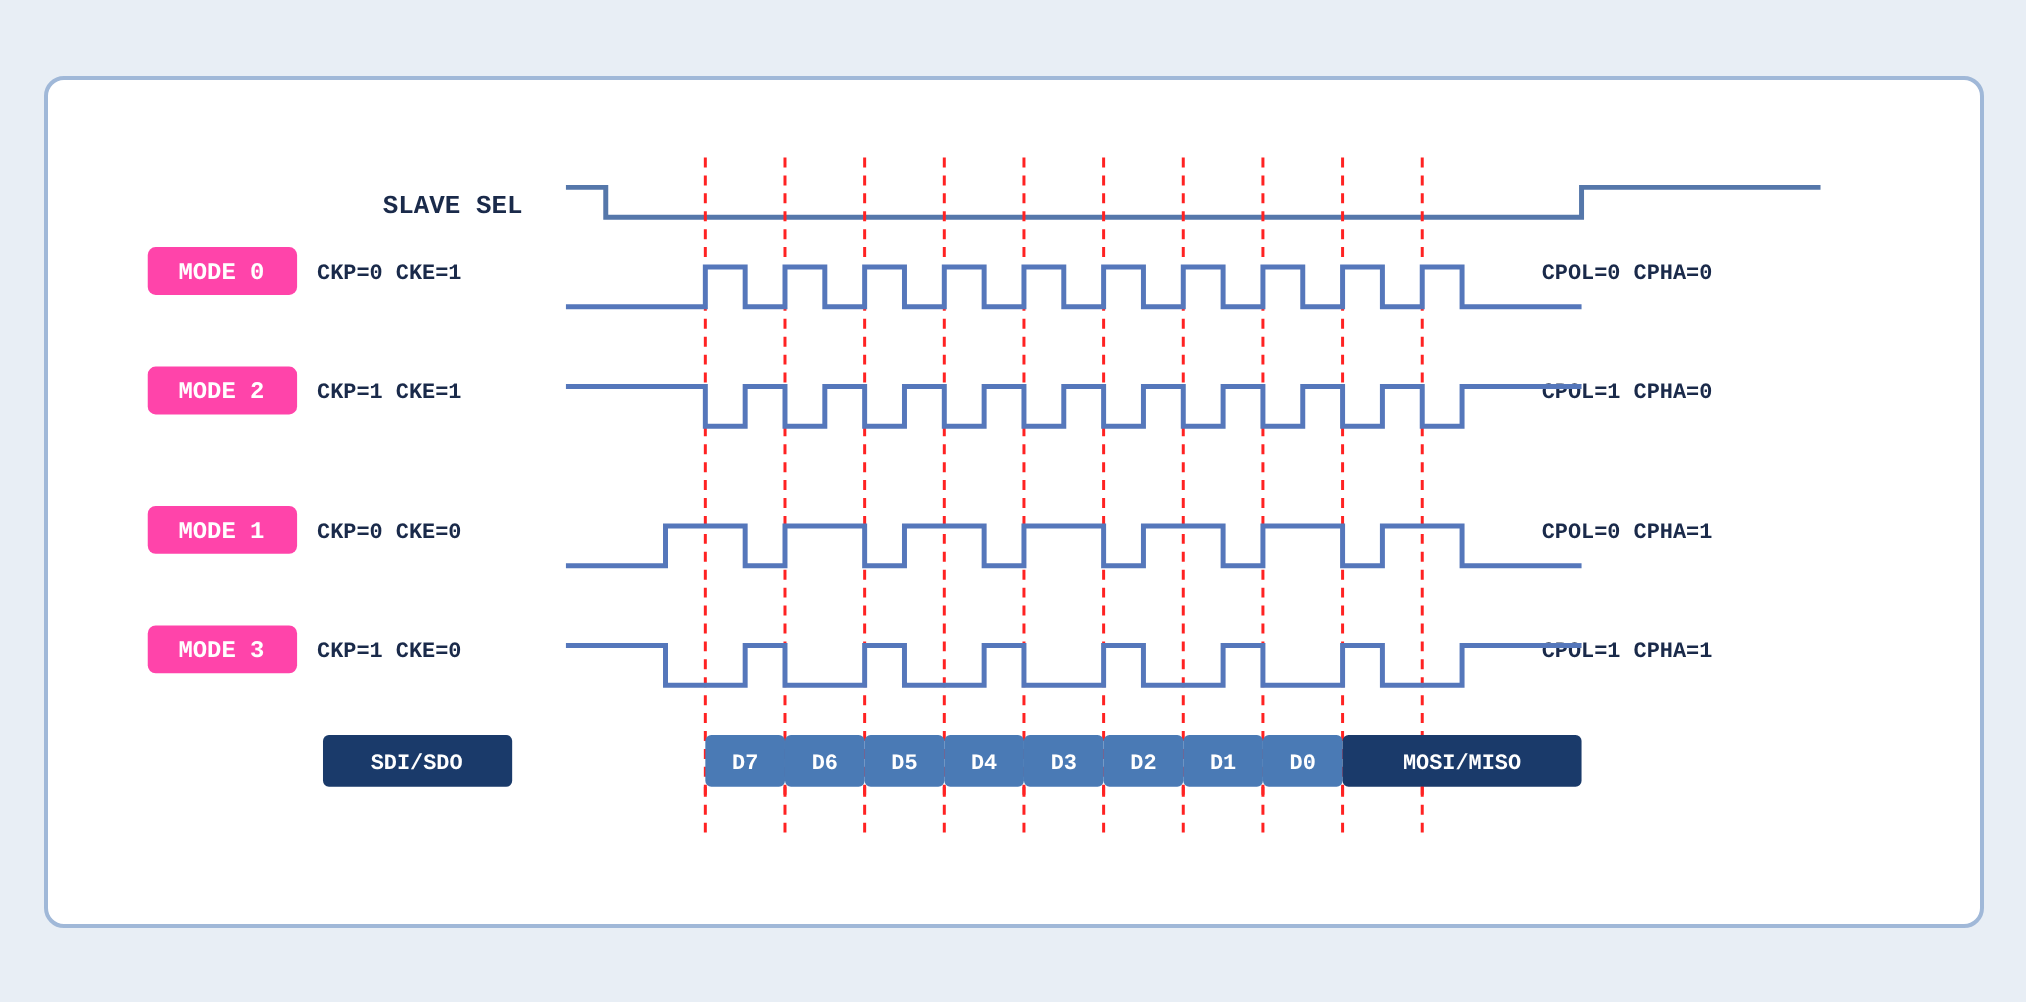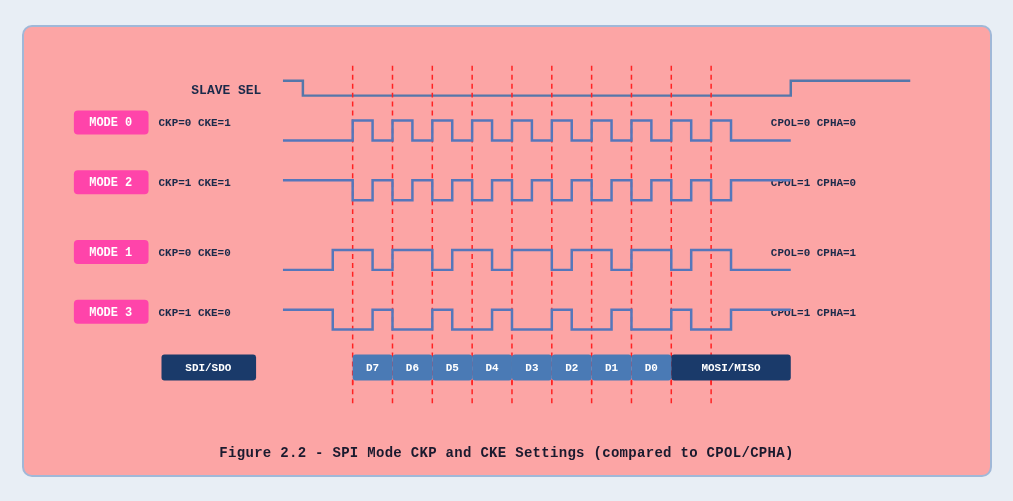--- a/index.html
+++ b/index.html
@@ -7,21 +7,21 @@
       background: #e8eef5;
       font-family: 'Courier New', Courier, monospace;
       display: flex;
       justify-content: center;
       align-items: center;
       width: 1013px;
       height: 501px;
       overflow: hidden;
     }
     .outer {
-      background: #fca5a5;
+      background: #ffffff;
       border: 2px solid #a0b8d8;
       border-radius: 10px;
       width: 970px;
       padding: 18px 20px 14px 20px;
     }
     .diagram-area {
       position: relative;
       width: 100%;
       height: 390px;
     }
@@ -124,14 +124,13 @@
       <line x1="430" y1="336" x2="430" y2="360" stroke="#ff2222" stroke-width="1.5" stroke-dasharray="5,4"></line>
       <line x1="470" y1="336" x2="470" y2="360" stroke="#ff2222" stroke-width="1.5" stroke-dasharray="5,4"></line>
       <line x1="510" y1="336" x2="510" y2="360" stroke="#ff2222" stroke-width="1.5" stroke-dasharray="5,4"></line>
       <line x1="550" y1="336" x2="550" y2="360" stroke="#ff2222" stroke-width="1.5" stroke-dasharray="5,4"></line>
       <line x1="590" y1="336" x2="590" y2="360" stroke="#ff2222" stroke-width="1.5" stroke-dasharray="5,4"></line>
       <line x1="630" y1="336" x2="630" y2="360" stroke="#ff2222" stroke-width="1.5" stroke-dasharray="5,4"></line>
       <line x1="670" y1="336" x2="670" y2="360" stroke="#ff2222" stroke-width="1.5" stroke-dasharray="5,4"></line>
 
     </svg>
   </div>
-  <div class="caption">Figure 2.2 - SPI Mode CKP and CKE Settings (compared to CPOL/CPHA)</div>
 </div>
 
 </body></html>

